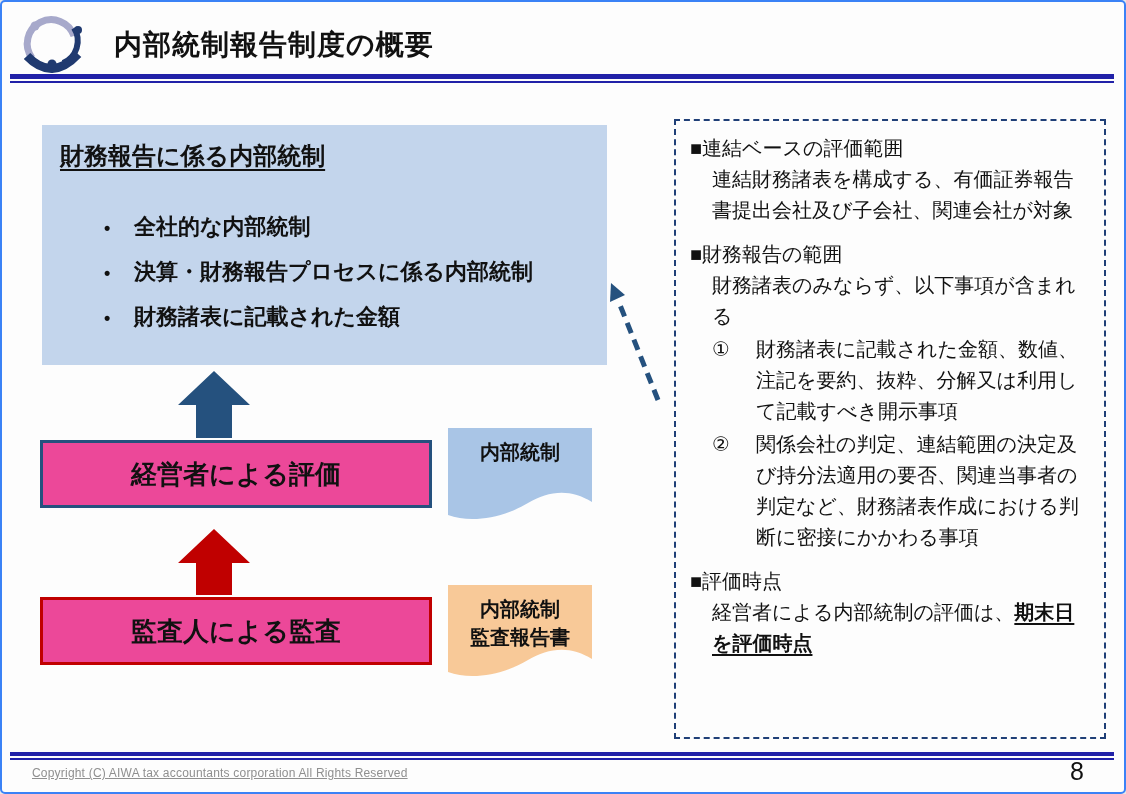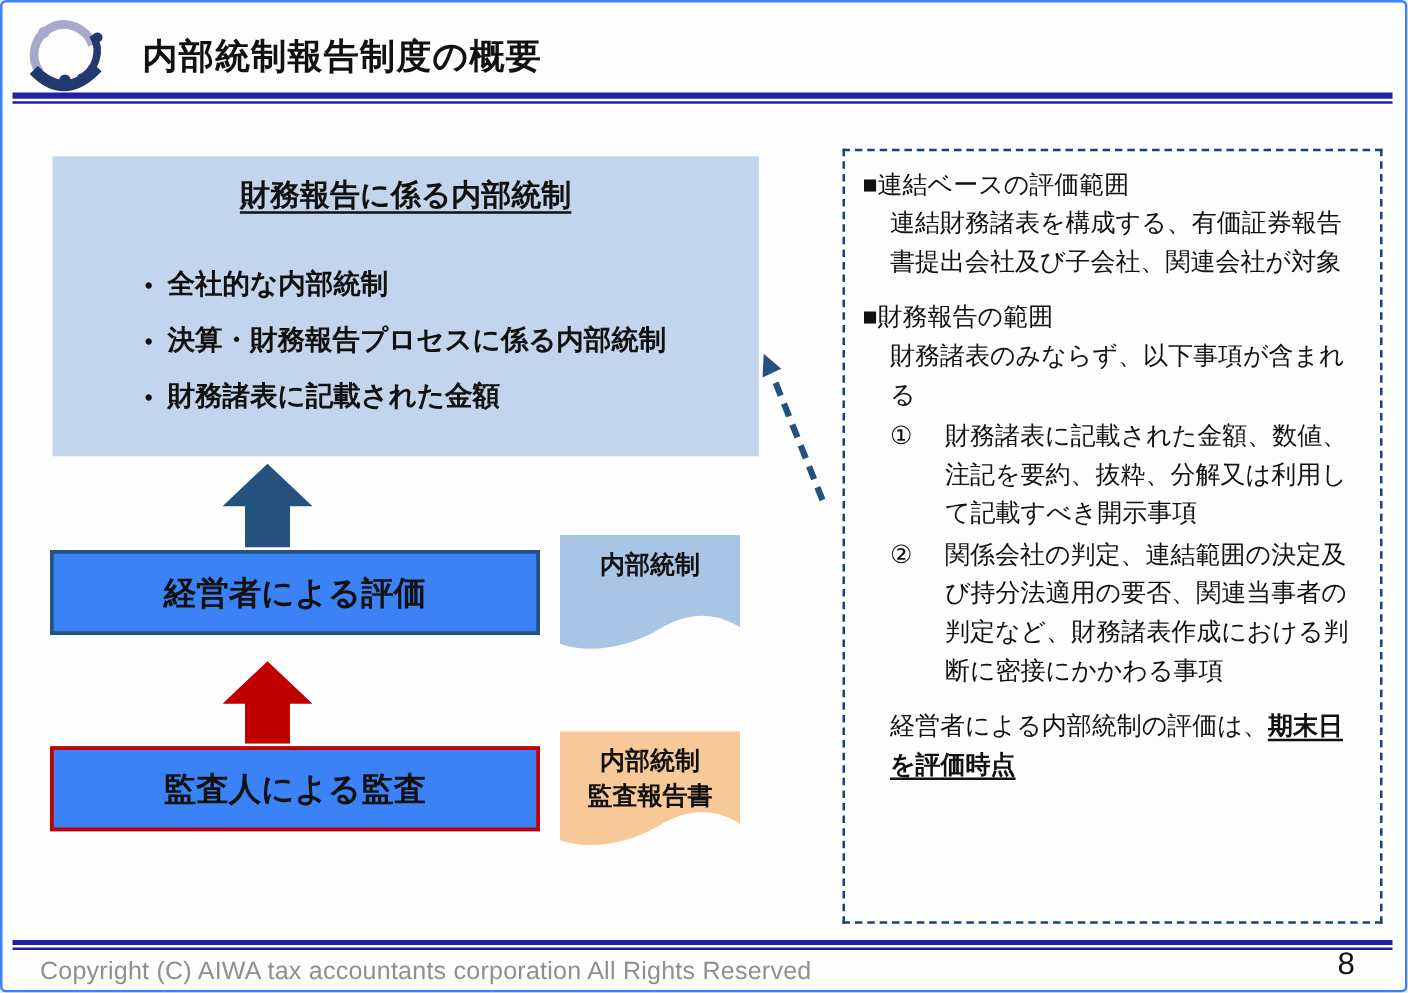--- a/index.html
+++ b/index.html
@@ -23,38 +23,38 @@
   .rule { position:absolute; left:8px; width:1104px; }
   .rule .thick { height:5px; background:#2121A8; }
   .rule .thin  { height:2px; background:#2121A8; margin-top:2px; }
   .rule-header { top:72px; }
   .rule-footer { top:750px; }
   .rule-footer .thick { height:4px; }
 
   
   .main-box {
     position:absolute; left:40px; top:123px; width:565px; height:240px;
-    box-sizing:border-box; background:#C3D5EC; padding:15px 18px;text-align:center;
+    box-sizing:border-box; background:#C3D5EC; padding:15px 18px;
   }
   .main-box-title {
     font-size:24px; font-weight:bold; text-decoration:underline;
     text-underline-offset:5px; color:#111;
   }
   .main-bullets { list-style:none; margin:40px 0 0 0; padding:0 0 0 44px; }
   .main-bullets li {
     display:flex; align-items:baseline;
     font-size:22px; font-weight:bold; margin-bottom:15px; color:#111;
   }
   .main-bullets .b { width:30px; flex:none; font-size:18px; }
 
   
   .arrow { position:absolute; }
   .flow-box {
     position:absolute; left:38px; width:392px; height:68px;
-    box-sizing:border-box; background:#3b82f6;
+    box-sizing:border-box; background:#ec4899;
     display:flex; align-items:center; justify-content:center;
     font-size:26px; font-weight:bold; color:#111;
   }
   .flow-box.manager { top:438px; border:3px solid #25517E; }
   .flow-box.auditor { top:595px; border:3px solid #C00000; }
 
   
   .doc { position:absolute; left:446px; width:144px; height:100px; }
   .doc svg { position:absolute; left:0; top:0; }
   .doc-blue   { top:426px; }
@@ -76,21 +76,21 @@
   .note-heading { }
   .note-body { margin-left:22px; }
   .note-item { display:flex; margin-left:22px; margin-top:2px; }
   .note-item .num { width:44px; flex:none; }
   .note-item .txt { flex:1; }
   .note-em { font-weight:bold; text-decoration:underline; text-underline-offset:4px; }
 
   
   .copyright {
     position:absolute; left:30px; top:764px;
-    font-size:20px; color:#8f8f8f; letter-spacing:0.2px;
+    font-size:12px; color:#8f8f8f; letter-spacing:0.2px;text-decoration:underline;
   }
   .page-number {
     position:absolute; right:40px; top:755px;
     font-size:25px; color:#111;
   }
 </style>
 </head>
 <body>
 
 <div class="slide">
@@ -182,20 +182,21 @@
         <span class="num">①</span>
         <span class="txt">財務諸表に記載された金額、数値、注記を要約、抜粋、分解又は利用して記載すべき開示事項</span>
       </div>
       <div class="note-item">
         <span class="num">②</span>
         <span class="txt">関係会社の判定、連結範囲の決定及び持分法適用の要否、関連当事者の判定など、財務諸表作成における判断に密接にかかわる事項</span>
       </div>
     </div>
 
     <div class="note-sec">
+      <div class="note-heading">■評価時点</div>
       <div class="note-body">
         <span>経営者による内部統制の評価は、</span><span class="note-em">期末日を評価時点</span>
       </div>
     </div>
   </aside>
 
   <div class="rule rule-footer">
     <div class="thick"></div>
       <div class="thin"></div>
   </div>

